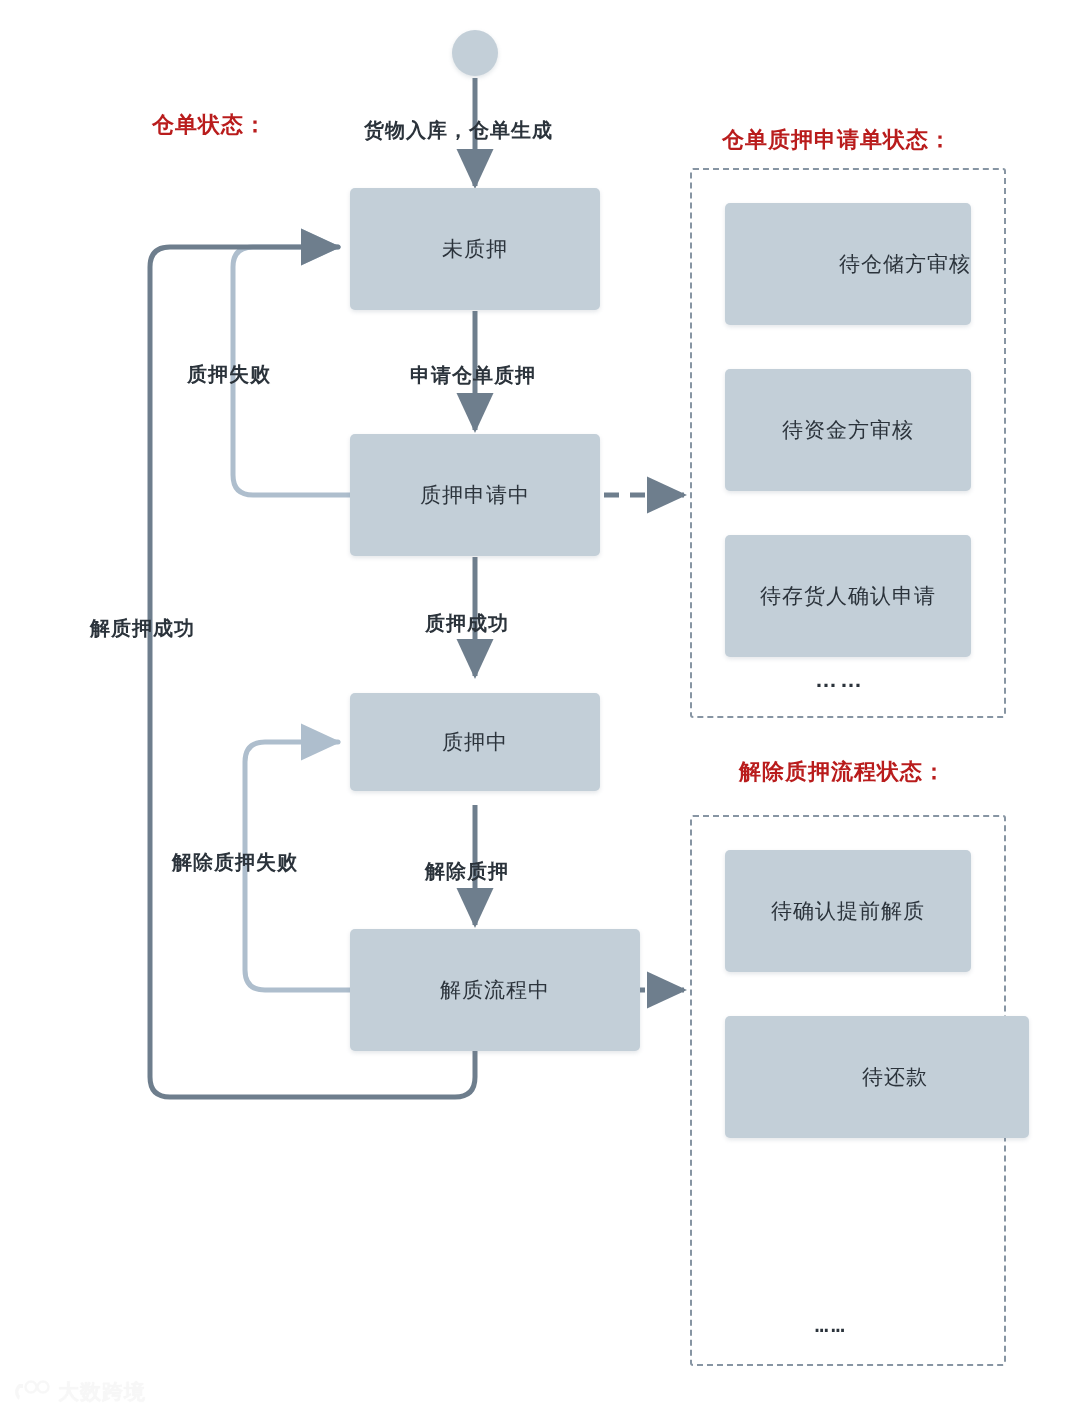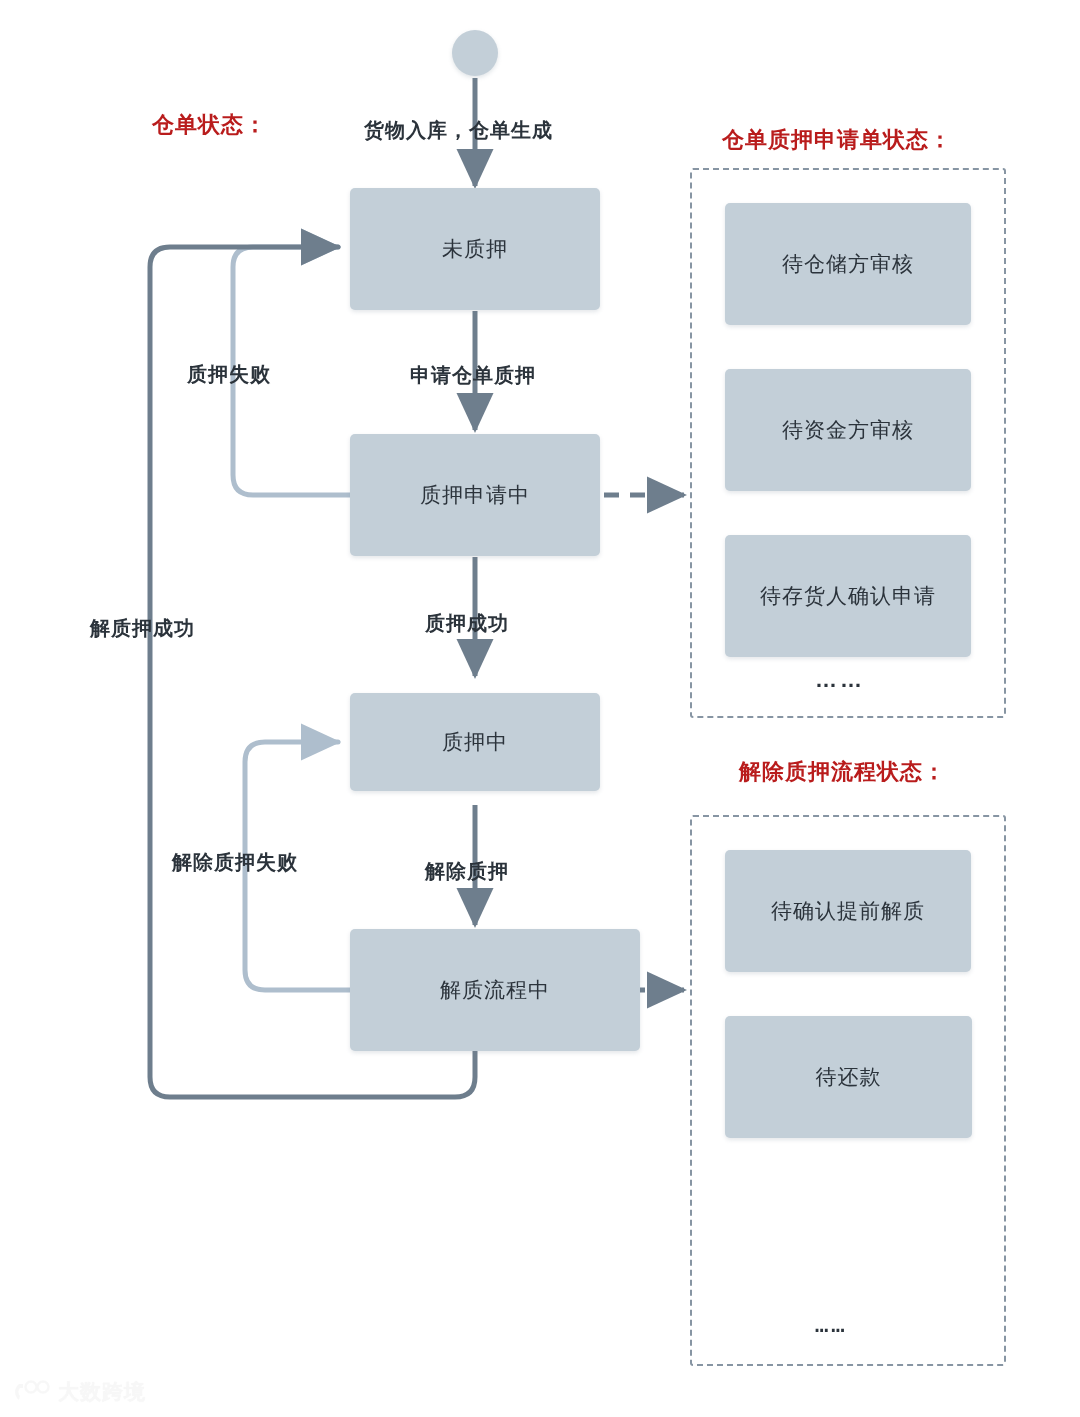--- a/index.html
+++ b/index.html
@@ -175,42 +175,42 @@
   <div class="edge-label" style="left:425px; top:858px;">解除质押</div>
 
   <div class="edge-label" style="left:187px; top:361px;">质押失败</div>
 
   <div class="edge-label" style="left:172px; top:849px;">解除质押失败</div>
 
   <div class="edge-label" style="left:90px; top:615px;">解质押成功</div>
 
   <div class="group-panel" style="left:690px; top:168px; width:312px; height:546px;">
 
-    <div class="node-box" style="left:33px; top:33px; width:246px; height:122px;">
+    <div class="node-box" style="left:33px; top:33px; width:246px; height:122px;justify-content:flex-end;">
       <span>待仓储方审核</span>
     </div>
 
     <div class="node-box" style="left:33px; top:199px; width:246px; height:122px;">
       <span>待资金方审核</span>
     </div>
 
     <div class="node-box" style="left:33px; top:365px; width:246px; height:122px;">
       <span>待存货人确认申请</span>
     </div>
 
     <div class="ellipsis" style="left:123px; top:497px;">……</div>
   </div>
 
   <div class="group-panel" style="left:690px; top:815px; width:312px; height:547px;font-family:Liberation Mono, monospace;">
 
     <div class="node-box" style="left:33px; top:33px; width:246px; height:122px;">
       <span>待确认提前解质</span>
     </div>
 
-    <div class="node-box" style="left:33px; top:199px; width:247px; height:122px;">
+    <div class="node-box" style="left:33px; top:199px; width:268px; height:122px;padding-left:36px;">
       <span>待还款</span>
     </div>
 
 
     <div class="ellipsis" style="left:123px; top:497px;">……</div>
   </div>
 
   <div class="watermark">
     <svg width="36" height="26" viewBox="0 0 36 26">
       <path d="M5,21 A10,10 0 0 1 5,5 L9,5 L9,9 L6,9 A6,6 0 0 0 6,17 Z" fill="#f2f2f2"></path>

